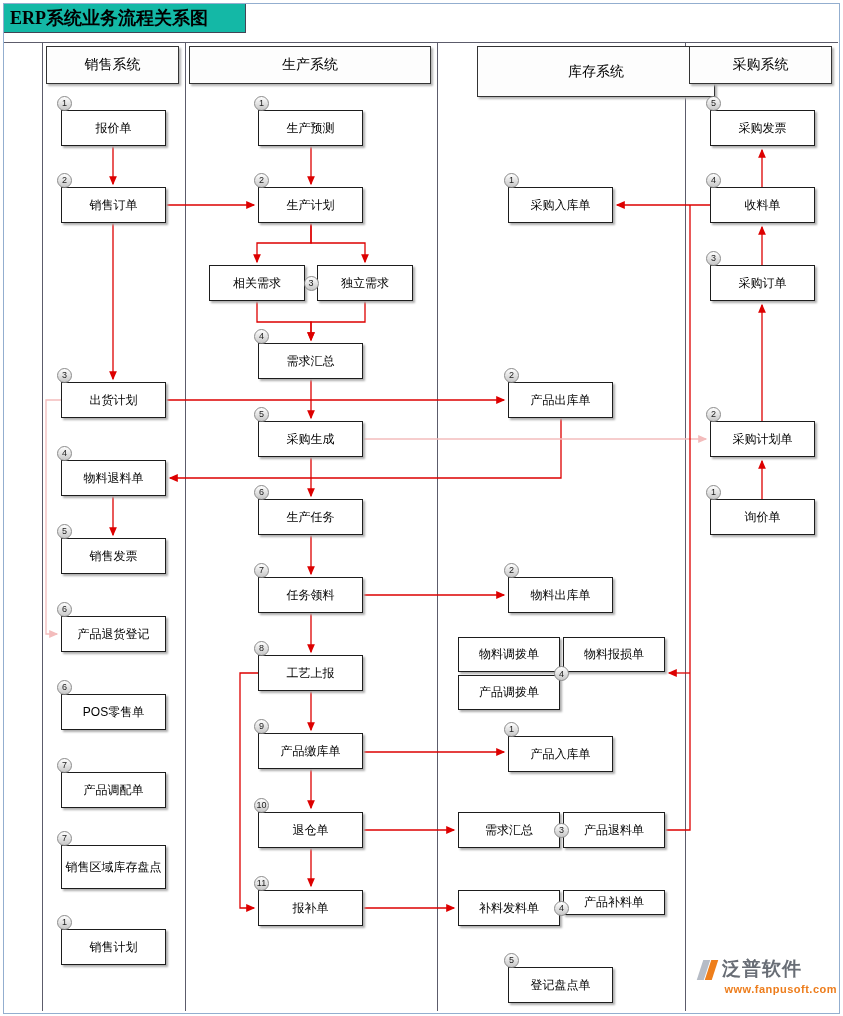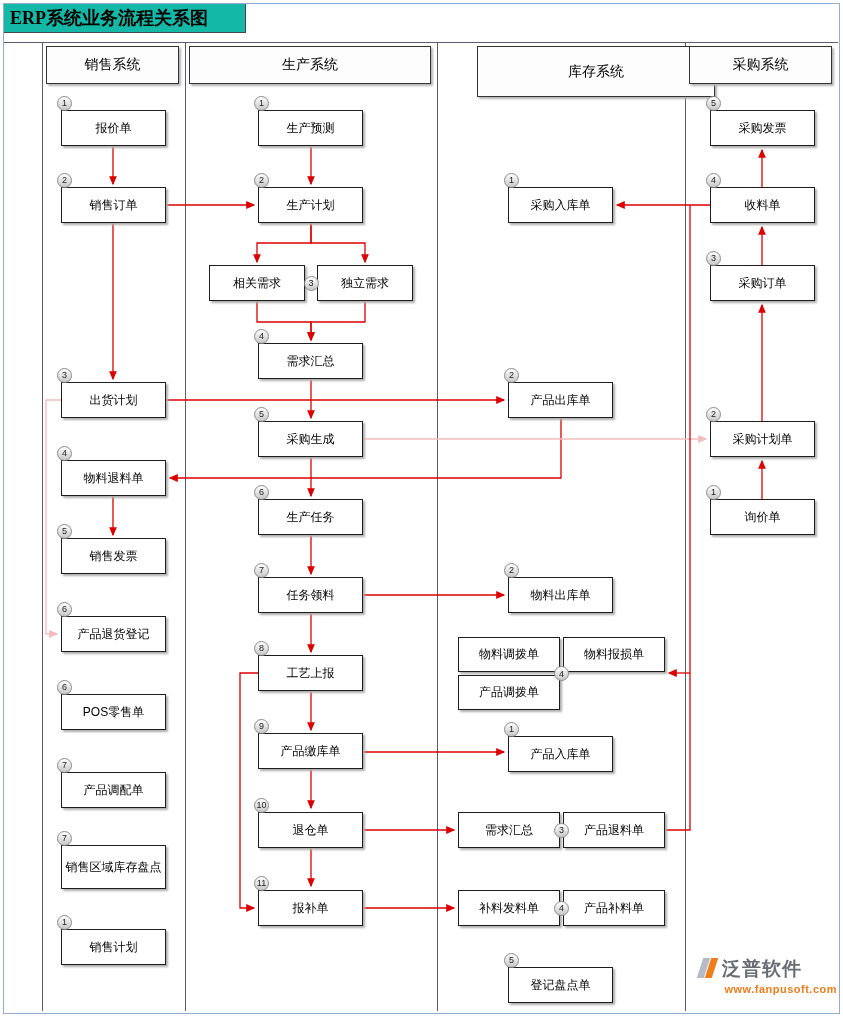--- a/index.html
+++ b/index.html
@@ -15,21 +15,21 @@
     display:flex;align-items:center;justify-content:center;font-size:14px;color:#000;z-index:3;box-sizing:border-box;}
   #edges{position:absolute;left:0;top:0;z-index:2;pointer-events:none;}
   .node{position:absolute;background:#fff;border:1px solid #1d1d1d;box-shadow:2px 2px 2px #aeaeae;
     display:flex;align-items:center;justify-content:center;font-size:12px;color:#000;text-align:center;
     line-height:1.2;padding:2px;box-sizing:border-box;z-index:3;}
   .badge,.fbadge{width:15px;height:15px;border-radius:50%;background:linear-gradient(#ffffff,#c7c7c7);
     border:1px solid #8b8b8b;font-size:9px;color:#222;display:flex;align-items:center;justify-content:center;box-sizing:border-box;}
   .badge{position:absolute;left:-5px;top:-15px;z-index:5;}
   .fbadge{position:absolute;z-index:6;}
   .watermark{position:absolute;left:697px;top:956px;width:140px;z-index:4;}
-  .wm-row{display:flex;align-items:flex-start;gap:3px;}
+  .wm-row{display:flex;align-items:flex-end;gap:3px;}
   .wm-logo{position:relative;width:22px;height:24px;display:inline-block;}
   .wm-logo i{position:absolute;top:2px;width:7px;height:20px;transform:skewX(-18deg);}
   .wm-g{left:3px;background:#b6bcc6;}
   .wm-o{left:11px;background:#ee7e1b;}
   .wm-brand{font-size:19px;font-weight:bold;color:#686d75;letter-spacing:1px;}
   .wm-url{font-size:11px;color:#ed7d1c;text-align:right;margin-top:1px;letter-spacing:0.5px;font-weight:bold;}
 </style>
 </head>
 <body>
 
@@ -161,21 +161,21 @@
       </div>
       <div class="node" style="left: 458px; top: 812px; width: 102px; height: 36px;">
         <span>需求汇总</span>
       </div>
       <div class="node" style="left: 563px; top: 812px; width: 102px; height: 36px;">
         <span>产品退料单</span>
       </div>
       <div class="node" style="left: 458px; top: 890px; width: 102px; height: 36px;">
         <span>补料发料单</span>
       </div>
-      <div class="node" style="left: 563px; top: 890px; width: 102px; height: 36px;">
+      <div class="node" style="left: 563px; top: 890px; width: 102px; height: 25px;">
         <span>产品补料单</span>
       </div>
       <div class="node" style="left: 508px; top: 967px; width: 105px; height: 36px;">
         <span>登记盘点单</span>
         <span class="badge">5</span>
       </div>
       <div class="node" style="left: 710px; top: 110px; width: 105px; height: 36px;">
         <span>采购发票</span>
         <span class="badge">5</span>
       </div>

